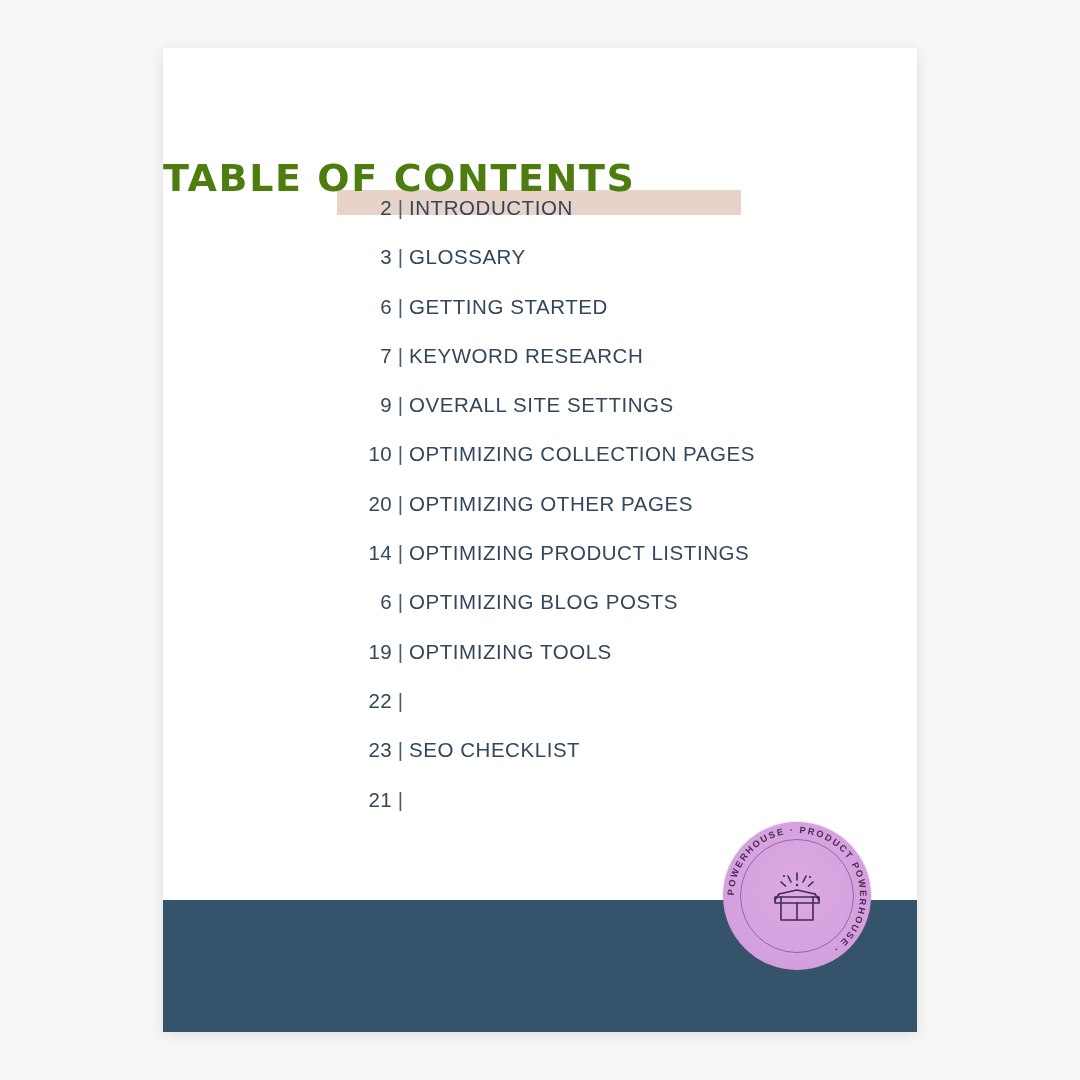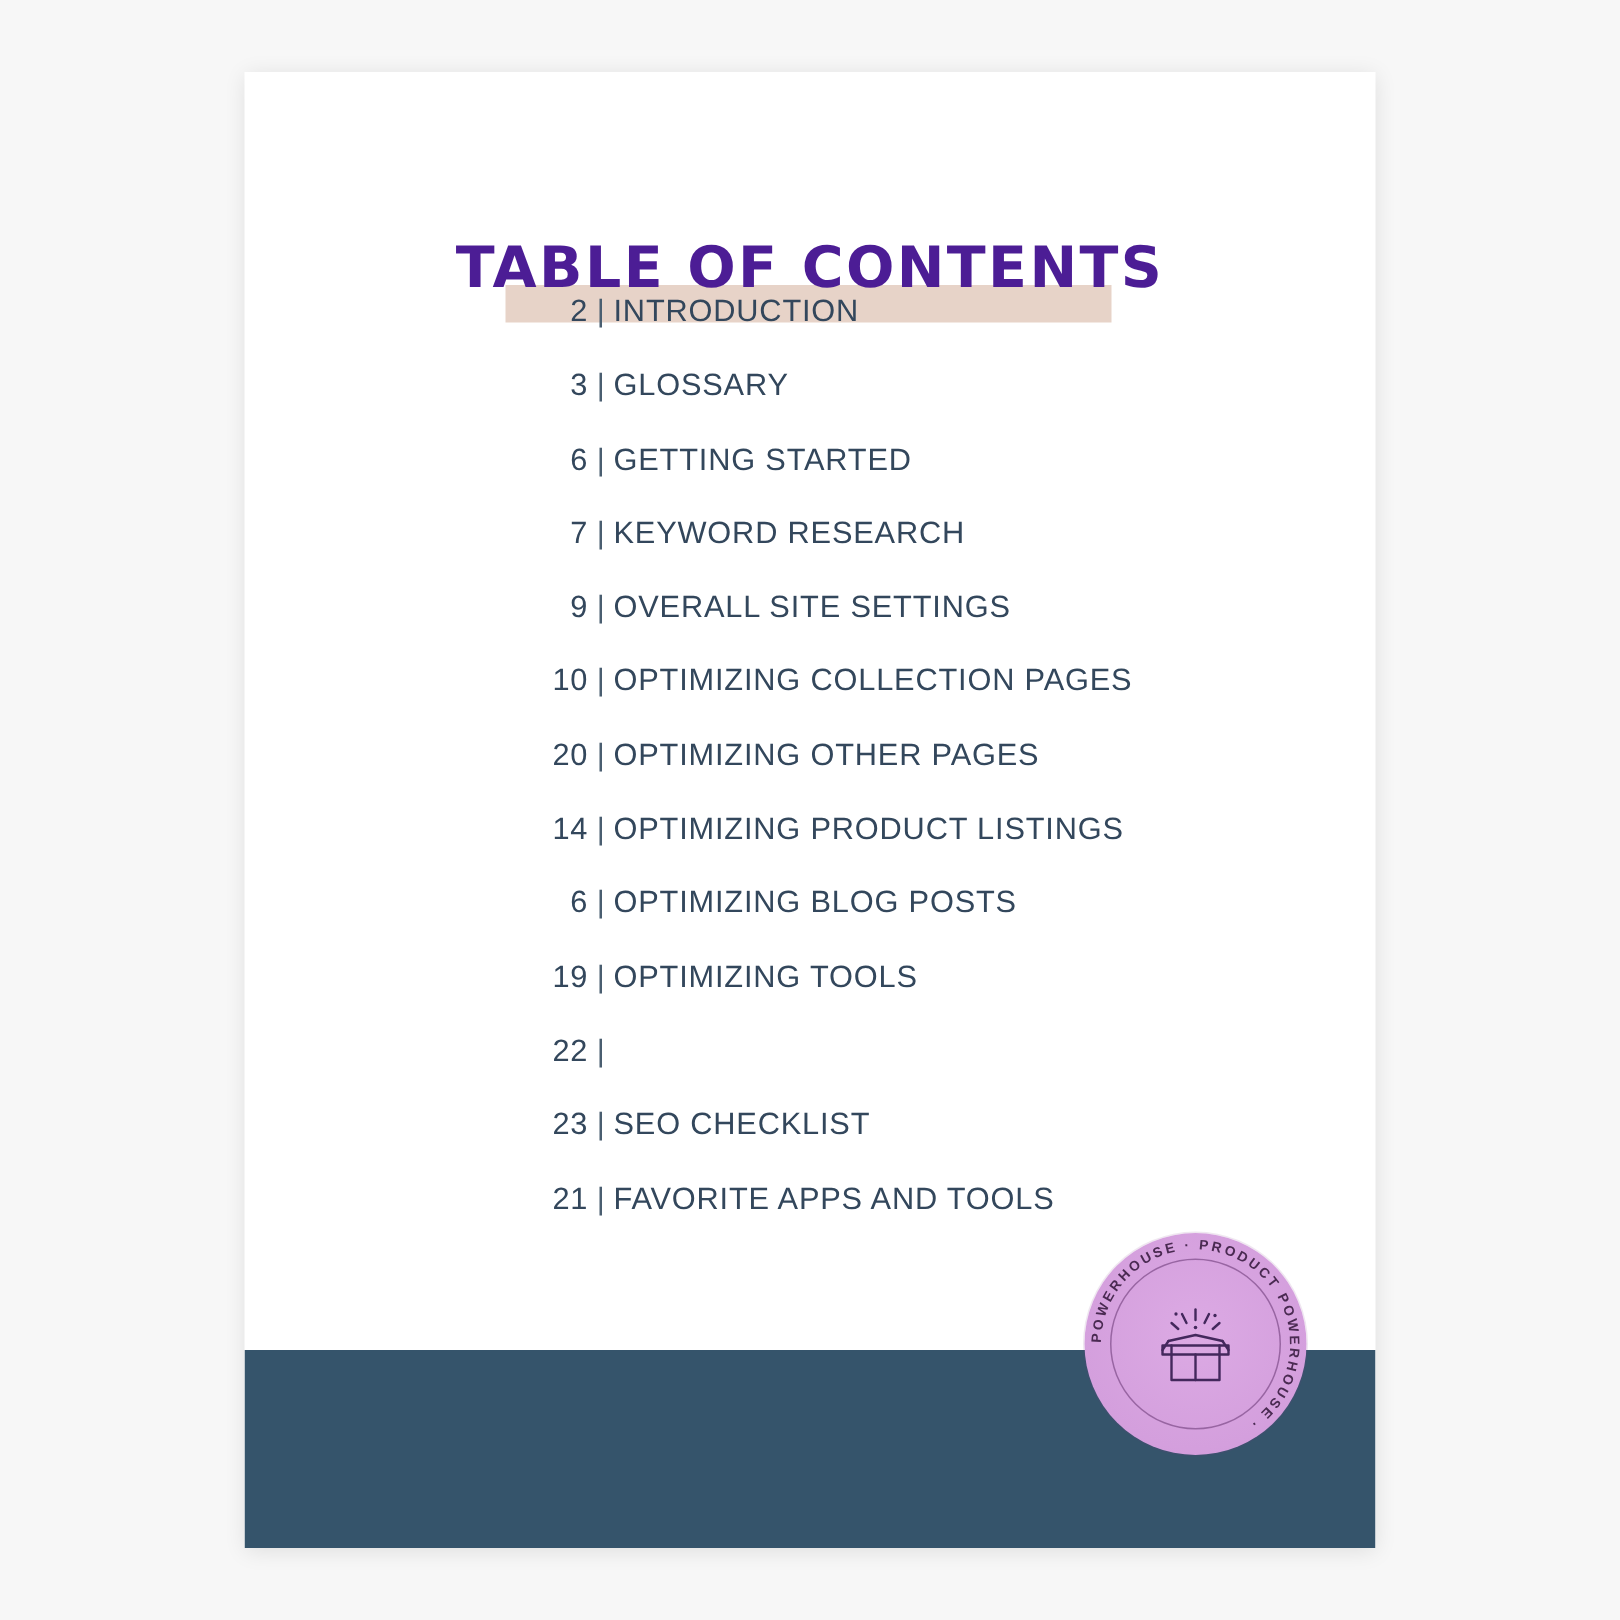--- a/index.html
+++ b/index.html
@@ -45,26 +45,26 @@
     top: 86px;
     width: 404px;
     height: 25px;
     background: #e7d3c8;
   }
   .title-text {
     position: absolute;
     left: 0;
     top: 52px;
     width: 754px;
-    text-align: center;
+    text-align: left;
     font-family: "DejaVu Sans", sans-serif;
     font-weight: bold;
     font-size: 38px;
     letter-spacing: 1.6px;
-    color: #4c1d95;
+    color: #4d7c0f;
     line-height: 44px;
   }
 
   
   .toc {
     position: absolute;
     left: 0;
     top: 148px;
     width: 754px;
   }
@@ -233,21 +233,20 @@
 
       <div class="toc-row">
         <span class="toc-num">23</span>
         <span class="toc-sep">|</span>
         <span class="toc-label">SEO CHECKLIST</span>
       </div>
 
       <div class="toc-row">
         <span class="toc-num">21</span>
         <span class="toc-sep">|</span>
-        <span class="toc-label">FAVORITE APPS AND TOOLS</span>
       </div>
 
     </div>
 
     <div class="footer-band"></div>
 
     <div class="badge">
       <div class="badge-inner-ring"></div>
       <svg class="badge-svg" viewBox="0 0 148 148">
         <defs>

